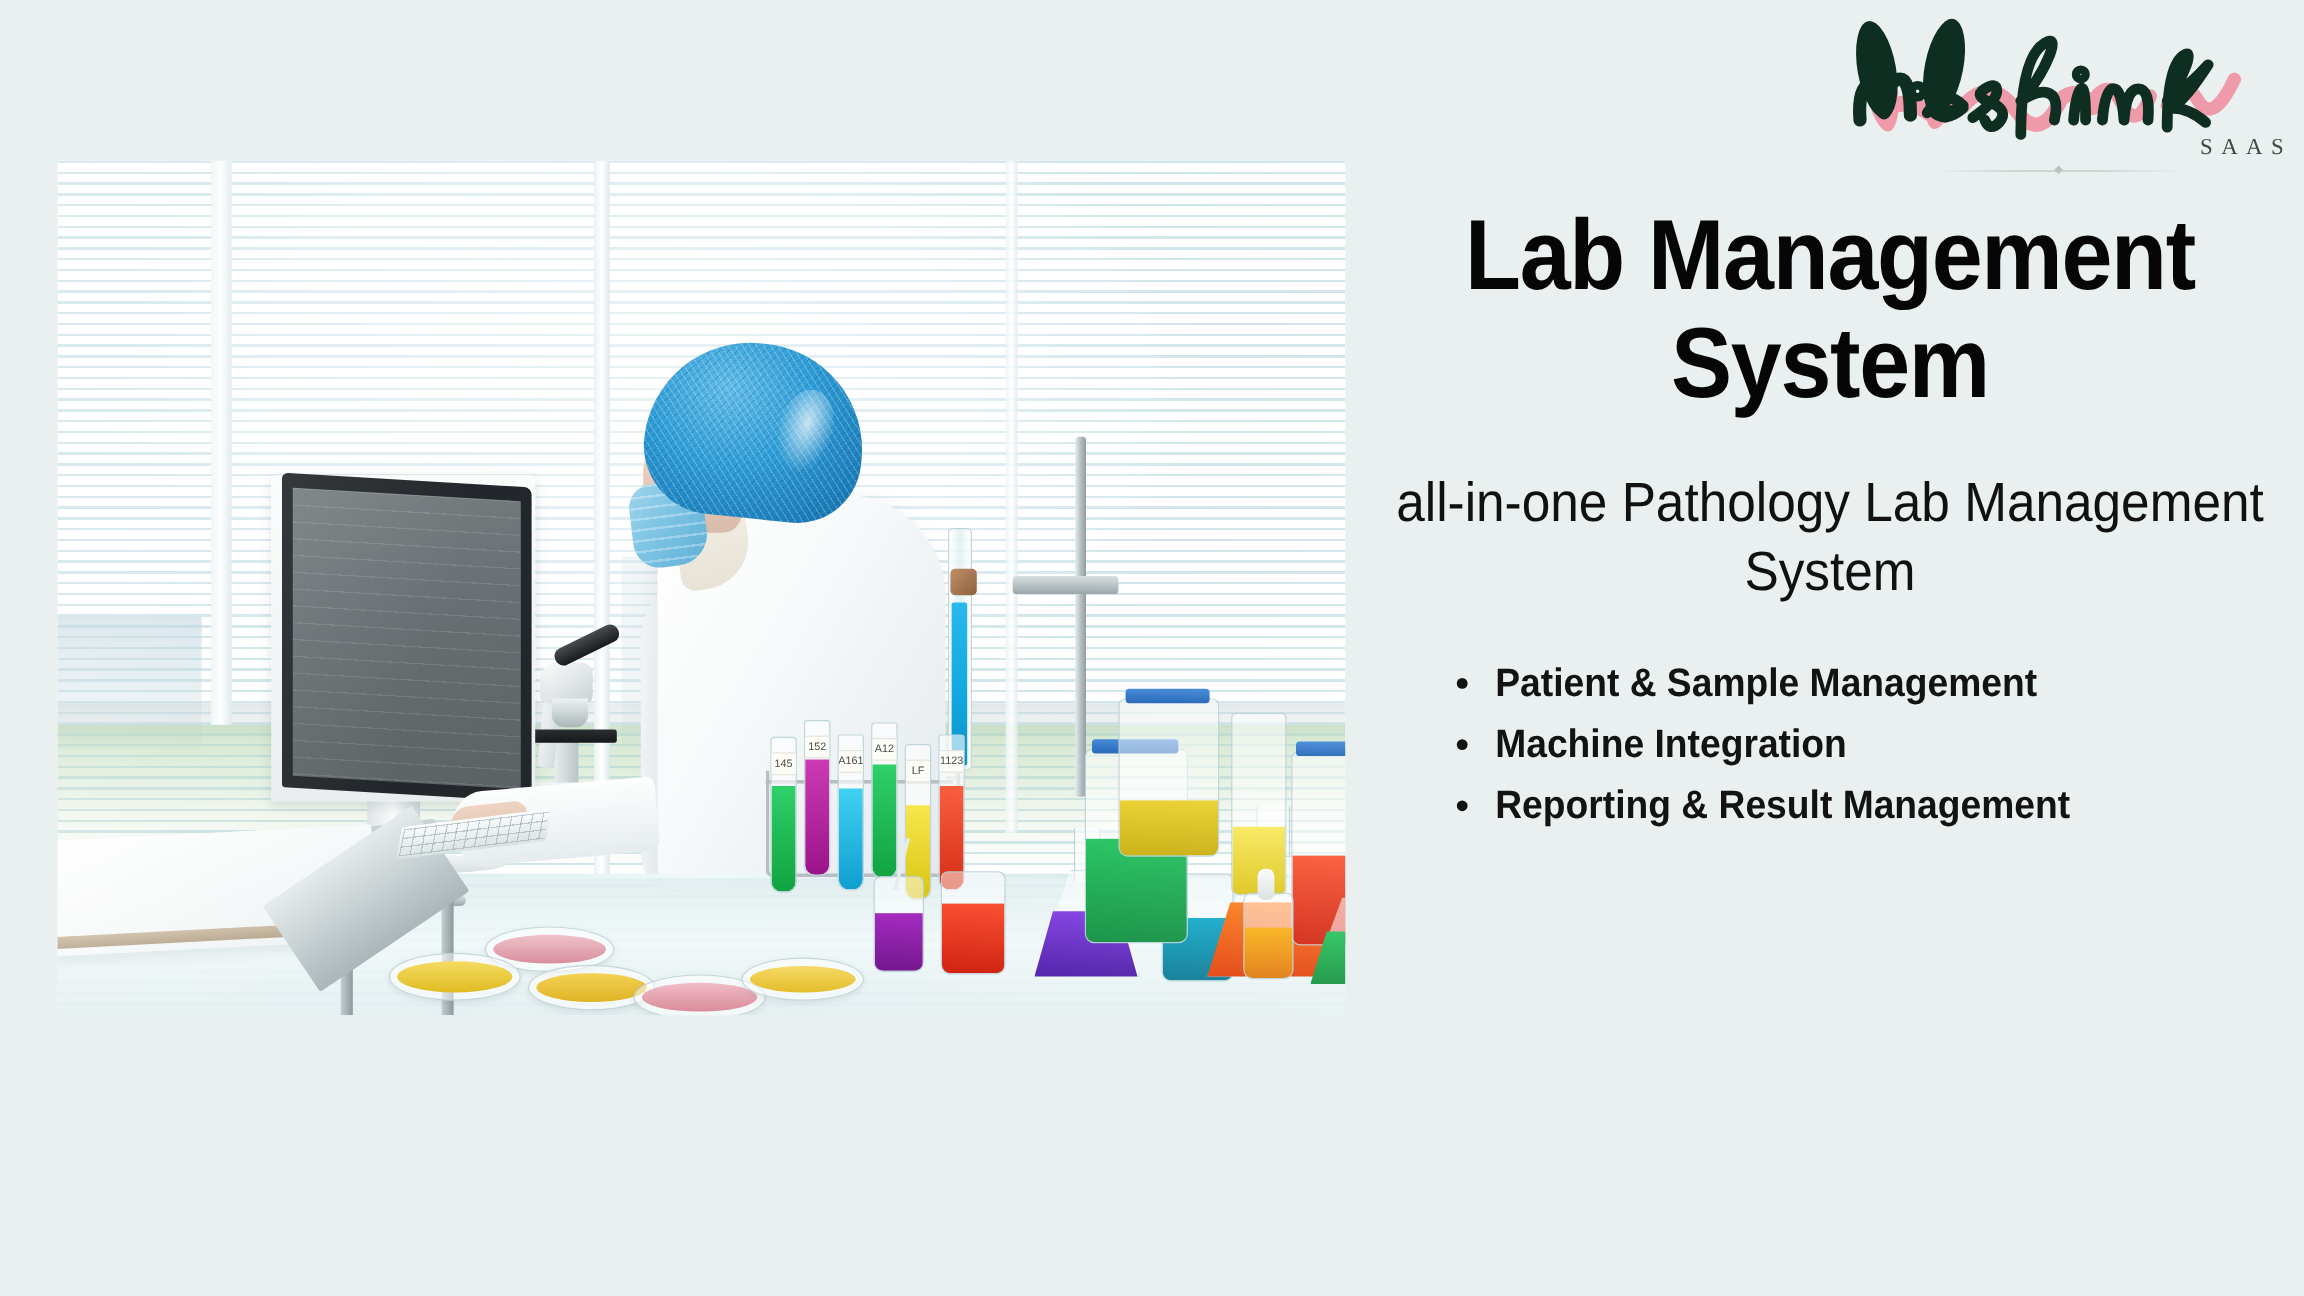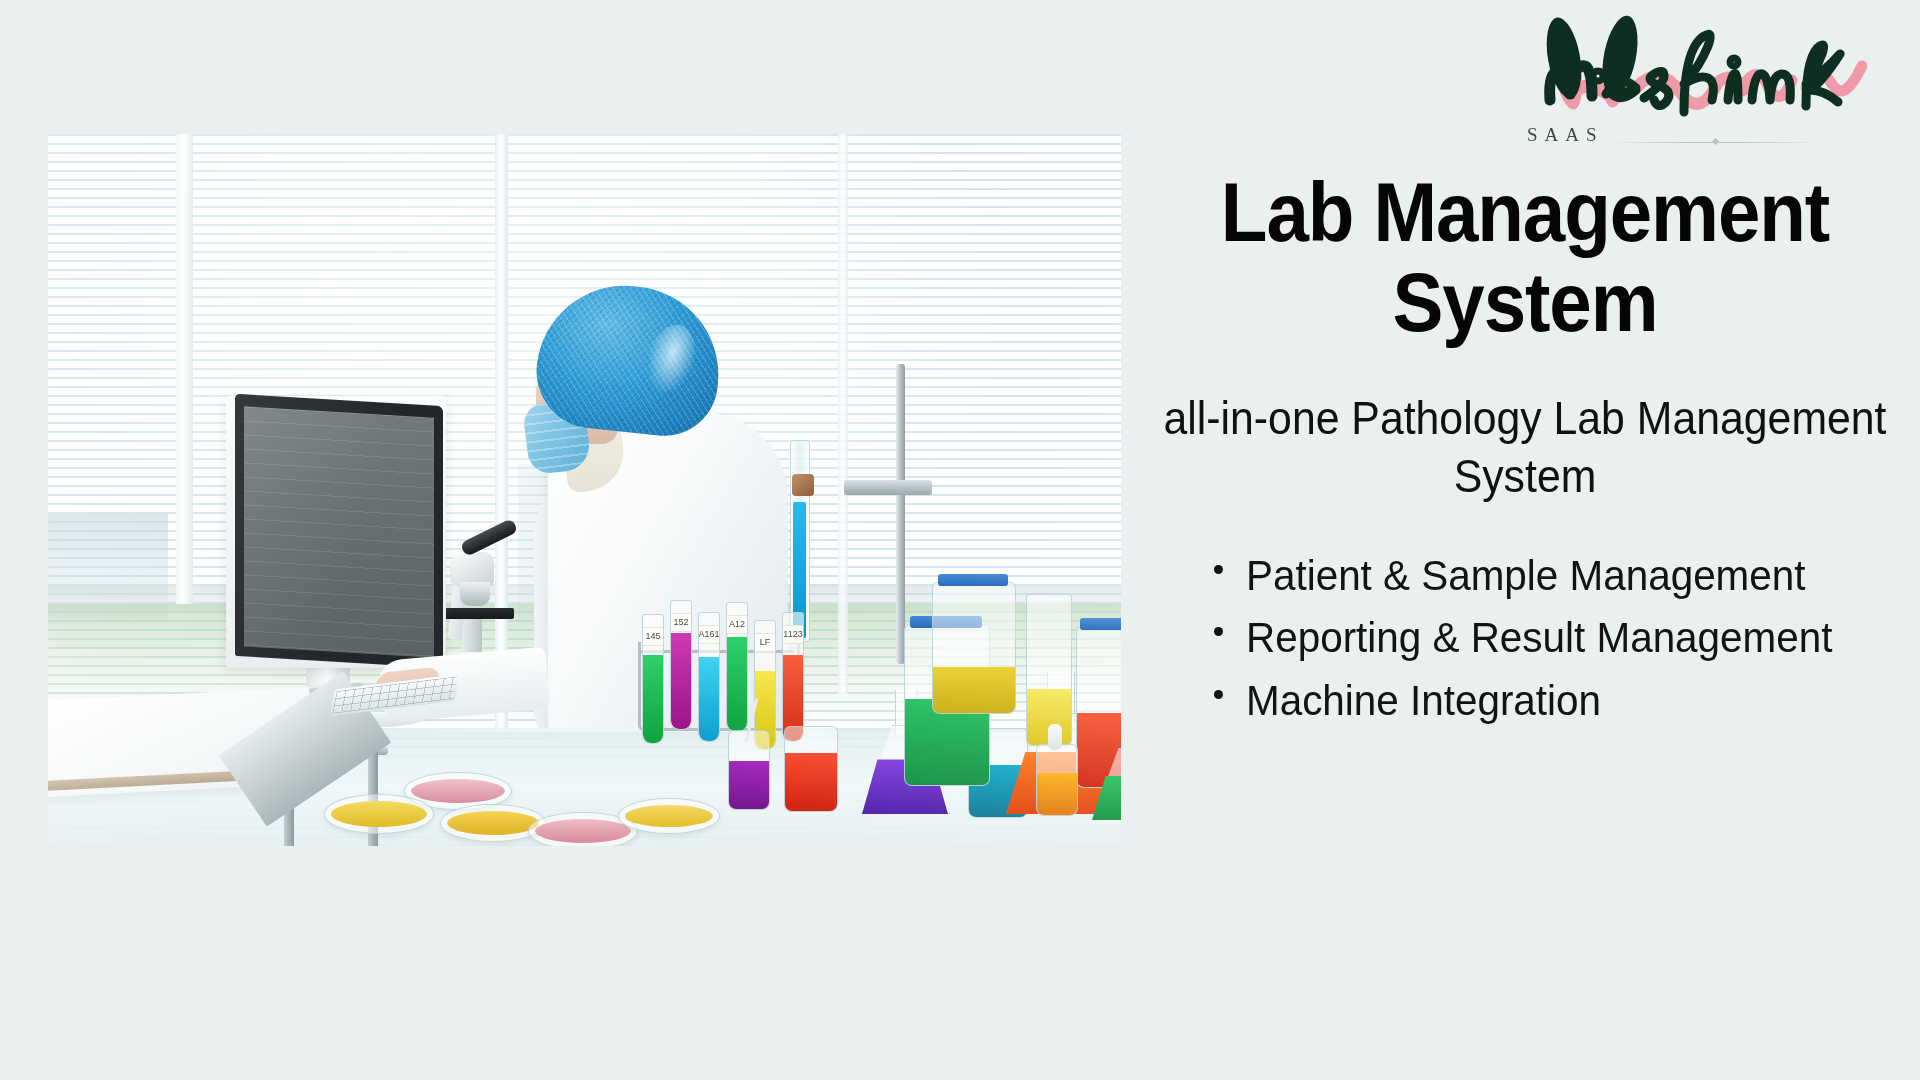--- a/index.html
+++ b/index.html
@@ -27,27 +27,26 @@
     top: 8px;
     width: 390px;
     height: 152px;
   }
   #brand-logo svg { display: block; }
   .logo-saas {
     position: absolute;
     left: 0;
     top: 104px;
     width: 390px;
-    text-align: left;
+    text-align: right;
     font-family: "Liberation Serif", serif;
     font-size: 19px;
     letter-spacing: 7px;
     color: #3a4a44;
     text-indent: 7px;
-    margin-top: 12px;
   }
   .logo-rule {
     position: absolute;
     left: 92px;
     top: 134px;
     width: 206px;
     height: 1px;
     background: linear-gradient(to right, rgba(180,190,188,0), #b9c3c0 35%, #b9c3c0 65%, rgba(180,190,188,0));
   }
   .logo-rule-dot {
@@ -384,23 +383,24 @@
     line-height: 1.27;
     text-align: center;
     color: #111111;
     transform: scaleX(0.93);
   }
   #feature-list {
     margin: 44px 0 13px 0;
     padding: 0;
     list-style: none;
     font-family: "Liberation Sans Narrow", "Liberation Sans", sans-serif;
-    font-size: 43px;
+    font-size: 33px;
     line-height: 1.18;
     color: #131313;
+    font-weight: bold;
   }
   #feature-list li {
     position: relative;
     padding-left: 116px;
     margin-bottom: 12px;
     white-space: nowrap;
   }
   #feature-list li::before {
     content: "";
     position: absolute;
@@ -609,18 +609,18 @@
     </div>
 
     <div class="ph photo-sheen"></div>
   </div>
 
   <div id="text-column">
     <h1 id="page-title">Lab Management System</h1>
     <p id="page-subtitle">all-in-one Pathology Lab Management System</p>
     <ul id="feature-list">
       <li><span>Patient &amp; Sample Management</span></li>
+      <li><span>Machine Integration</span></li>
       <li><span>Reporting &amp; Result Management</span></li>
-      <li><span>Machine Integration</span></li>
     </ul>
   </div>
 
 </div>
 
 </body></html>

